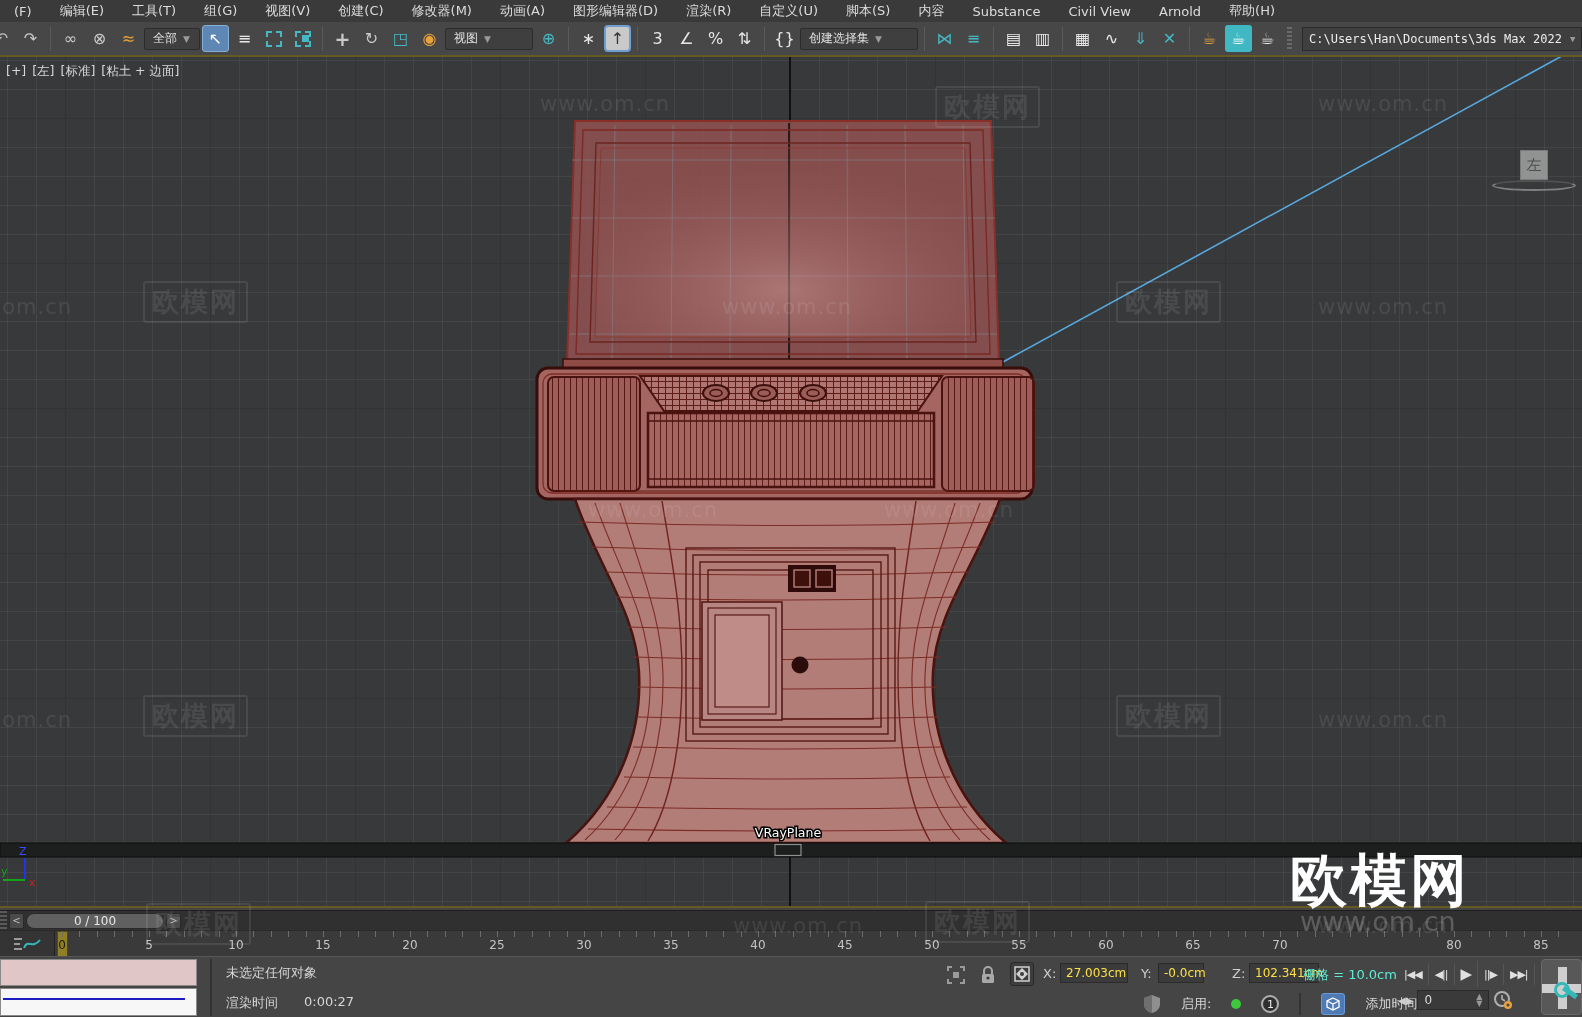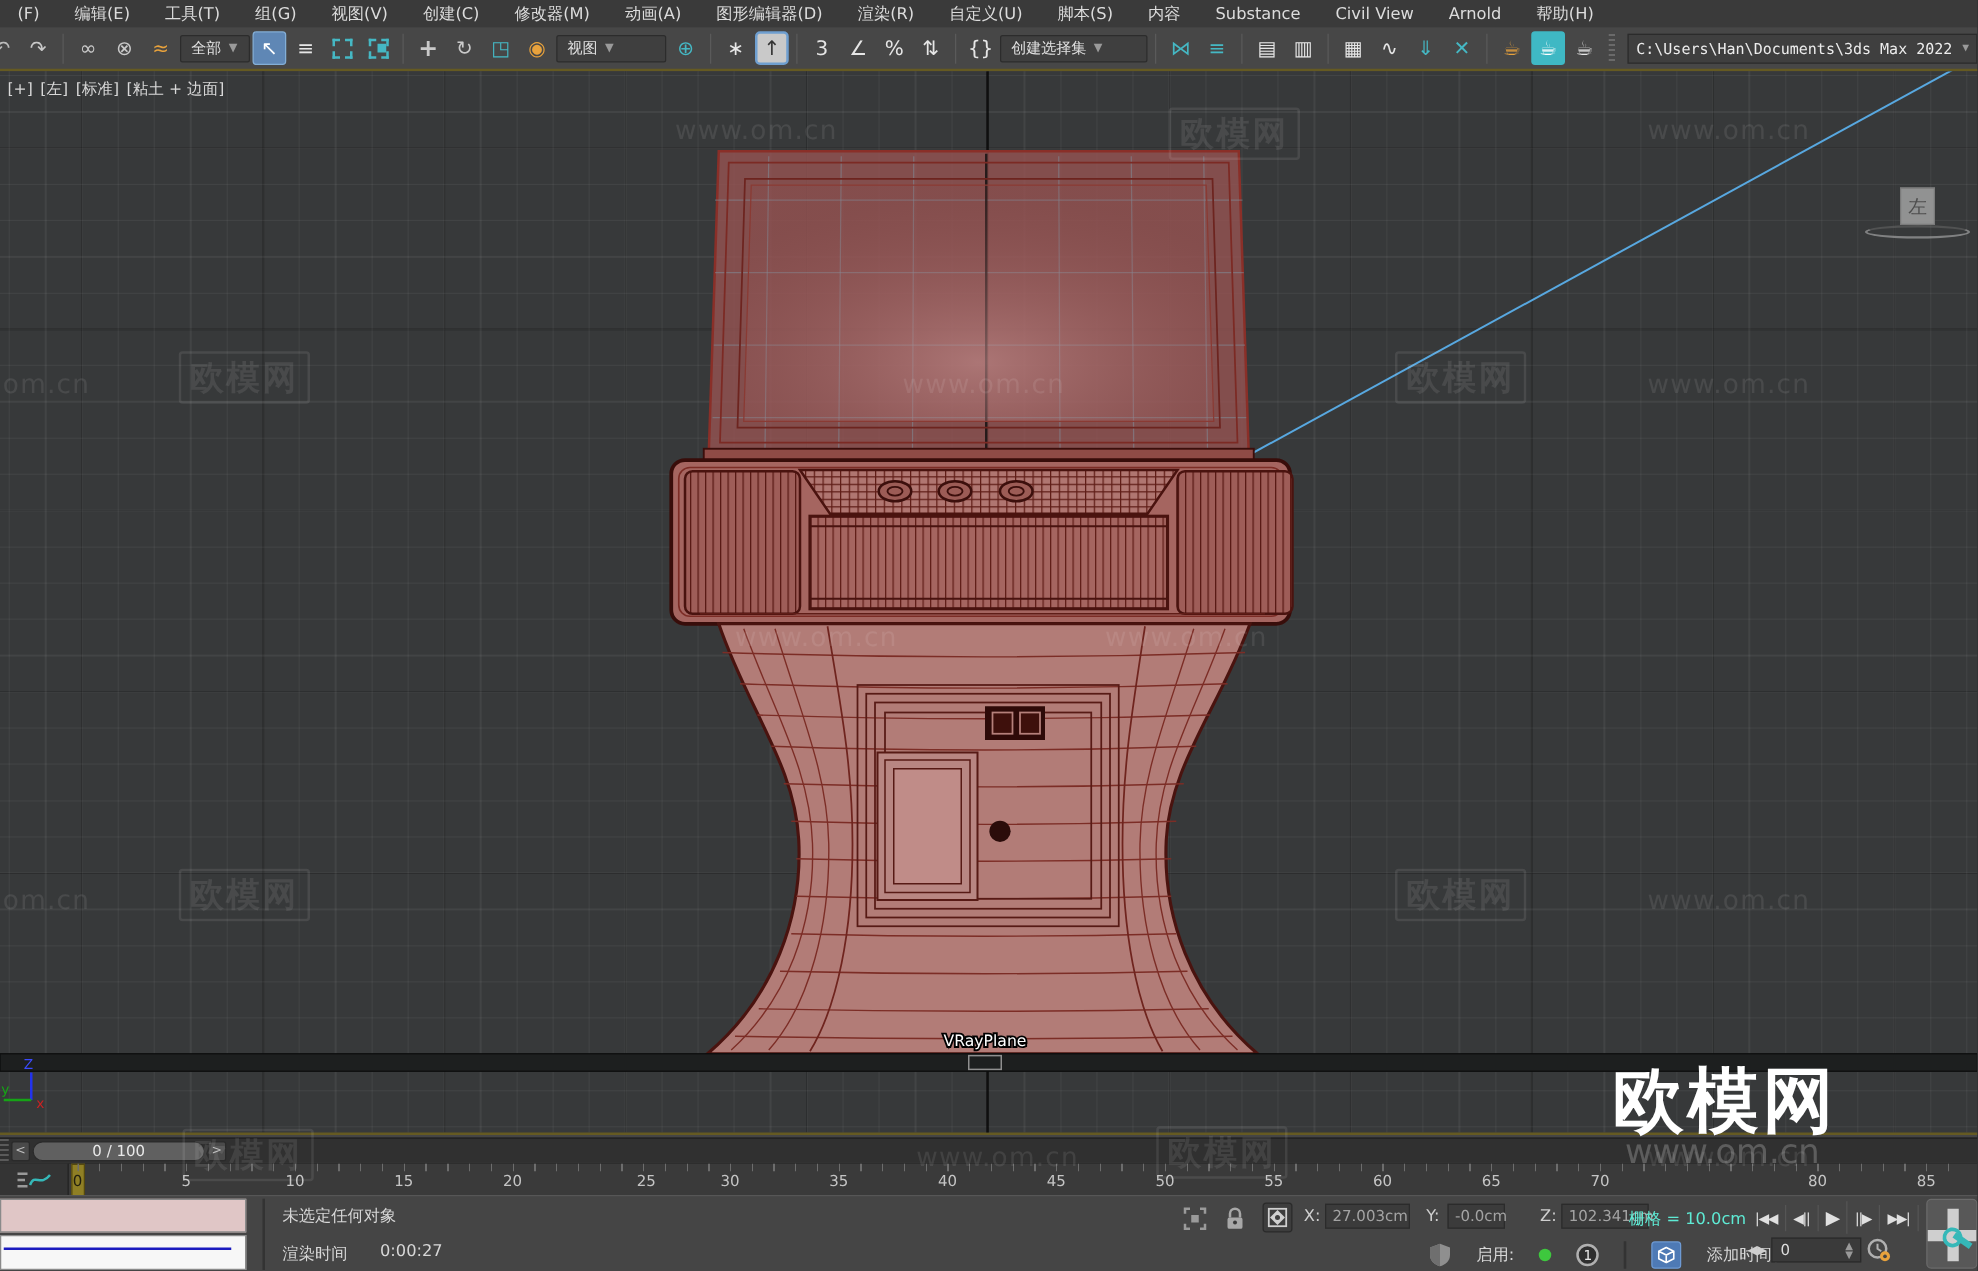--- a/index.html
+++ b/index.html
@@ -84,21 +84,21 @@
     color:#d6d6d6; font-size:13px; }
   #mini-listener-pink { position:absolute; left:0; top:2px; width:197px; height:27px; background:#e0c6c6; border:1px solid #8a8a8a; }
   #mini-listener-white { position:absolute; left:0; top:31px; width:197px; height:28px; background:#f7f7f7; border:1px solid #8a8a8a; }
   #mini-listener-white .caretline { position:absolute; left:2px; top:9px; width:182px; height:2px; background:#1b1bbf; }
   .vdiv { position:absolute; top:2px; width:2px; height:57px; background:#333; }
   #status-line1 { position:absolute; left:226px; top:7px; }
   #status-line2 { position:absolute; left:226px; top:37px; display:flex; gap:26px; }
   .sb-icon { position:absolute; width:24px; height:24px; display:flex; align-items:center; justify-content:center; }
   .coord-label { position:absolute; top:9px; color:#cfcfcf; font-size:13px; }
   .coord-field { position:absolute; top:6px; height:20px; background:#3b3b3b; border:1px solid #2b2b2b;
-    color:#a3a3a3; font-size:12px; display:flex; align-items:center; padding:0 5px; }
+    color:#fde047; font-size:12px; display:flex; align-items:center; padding:0 5px; }
   #grid-label { position:absolute; left:1303px; top:9px; color:#5eead4; }
   #enable-row { position:absolute; left:1143px; top:36px; display:flex; align-items:center; gap:20px; }
   #enable-row .green-dot { width:10px; height:10px; border-radius:50%; background:#3ec83e; }
   #enable-row .badge1 { width:18px; height:18px; border-radius:50%; background:#2f2f2f; border:2px solid #b0b0b0;
     color:#e8e8e8; font-size:11px; display:flex; align-items:center; justify-content:center; }
   #cube-btn { width:24px; height:22px; background:#4e7ab5; border:1px solid #6d9ad4; border-radius:3px;
     display:flex; align-items:center; justify-content:center; }
   #playback { position:absolute; left:1398px; top:4px; display:flex; align-items:center; }
   .pb-btn { color:#e0e0e0; font-size:11px; padding:4px 6px; border-right:1px solid #555; letter-spacing:-1px; }
   .pb-btn.play { font-size:15px; }
@@ -362,21 +362,21 @@
         <path d="M12,13 C16,3 20,15 28,5" fill="none" stroke="#35b8b8" stroke-width="2"></path>
       </svg>
     </div>
     <div id="frame-marker"></div>
     <div id="ruler-ticks"></div>
   <span class="ruler-num" style="left: 45px; color: rgb(35, 32, 14);">0</span>
       <span class="ruler-num" style="left: 132px;">5</span>
       <span class="ruler-num" style="left: 219px;">10</span>
       <span class="ruler-num" style="left: 306px;">15</span>
       <span class="ruler-num" style="left: 393px;">20</span>
-      <span class="ruler-num" style="left: 500px;">25</span>
+      <span class="ruler-num" style="left: 480px;">25</span>
       <span class="ruler-num" style="left: 567px;">30</span>
       <span class="ruler-num" style="left: 654px;">35</span>
       <span class="ruler-num" style="left: 741px;">40</span>
       <span class="ruler-num" style="left: 828px;">45</span>
       <span class="ruler-num" style="left: 915px;">50</span>
       <span class="ruler-num" style="left: 1002px;">55</span>
       <span class="ruler-num" style="left: 1089px;">60</span>
       <span class="ruler-num" style="left: 1176px;">65</span>
       <span class="ruler-num" style="left: 1263px;">70</span>
       <span class="ruler-num" style="left: 1350px; margin-top: 48px;">75</span>

